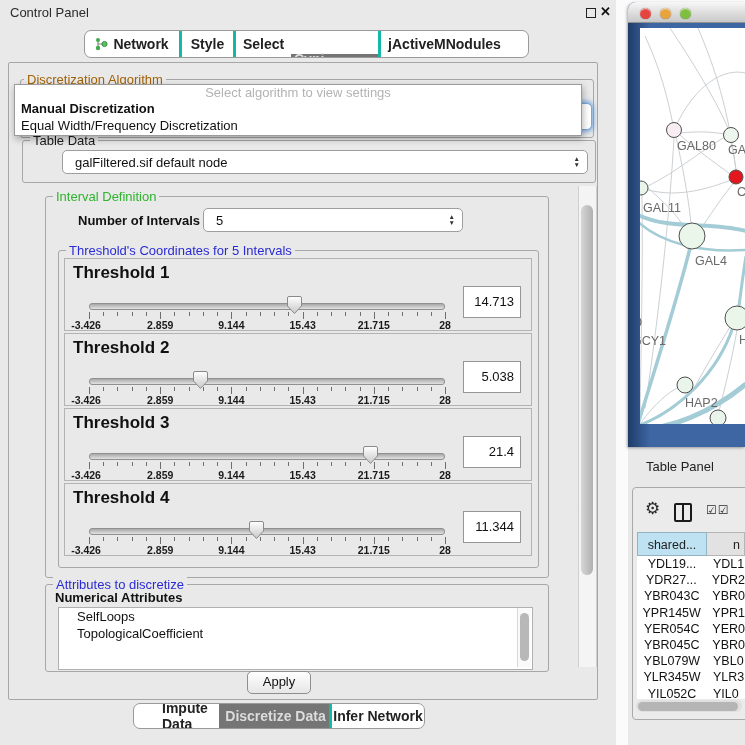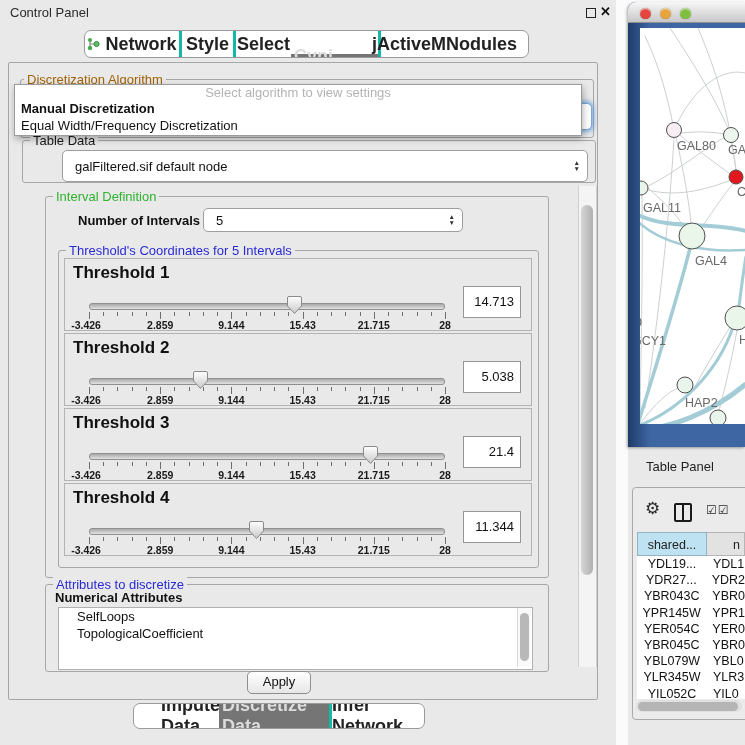--- a/index.html
+++ b/index.html
@@ -7,21 +7,21 @@
   .abs{position:absolute;}
   #stage{position:relative;width:745px;height:745px;}
 
   
   #lp{left:0;top:0;width:616px;height:745px;background:#e9e9e9;}
   #lp-title{left:10px;top:5px;font-size:13px;color:#2b2b2b;}
   #float-ic{left:586px;top:8px;width:8px;height:8px;border:1.5px solid #222;}
   #close-ic{left:600px;top:4px;font-size:13px;font-weight:bold;color:#111;}
 
   .seg{display:flex;background:#fff;border:1px solid #9a9a9a;border-radius:7px;
-       overflow:hidden;font-weight:bold;font-size:18px;color:#222;}
+       overflow:hidden;font-weight:bold;font-size:14px;color:#222;}
   .seg>div{display:flex;align-items:center;justify-content:center;height:100%;box-sizing:border-box;}
   .seg>div+div{border-left:3px solid #14b8a6;}
   .seg .sel{background:#757575;color:#dcdcdc;border-left-color:#757575;}
   #toptabs{left:84px;top:30px;width:443px;height:26px;}
   #toptabs>div:nth-child(1){width:94px;gap:5px;}
   #toptabs>div:nth-child(2){width:54px;}
   #toptabs>div:nth-child(3){width:58px;}
   #toptabs>div:nth-child(4){width:87px;margin-top:23px;}
   #toptabs>div:nth-child(5){width:130px;}
 
@@ -45,21 +45,21 @@
 
   
   .combo{background:#fff;border:1px solid #9e9e9e;border-radius:5px;display:flex;
      align-items:center;font-size:13px;color:#111;box-sizing:border-box;}
   .combo .txt{padding-left:12px;white-space:nowrap;}
   .stepper{margin-left:auto;margin-right:7px;display:flex;flex-direction:column;
      align-items:center;color:#333;font-size:6.5px;line-height:6px;}
 
   #td-box{left:22px;top:140px;width:572px;height:41px;z-index:2;}
   #td-label{left:30px;top:133px;z-index:2;color:#1a1a1a;}
-  #td-combo{left:62px;top:150px;width:526px;height:32px;z-index:2;text-align:right;}
+  #td-combo{left:62px;top:150px;width:526px;height:24px;z-index:2;text-align:right;}
 
   #iv-box{left:45px;top:196px;width:502px;height:380px;}
   #iv-label{left:53px;top:189px;color:#2eb42e;}
   #ni-label{left:78px;top:213px;font-size:13px;font-weight:bold;color:#111;}
   #ni-combo{left:203px;top:208px;width:260px;height:24px;}
 
   #thr-box{left:58px;top:250px;width:479px;height:316px;}
   #thr-label{left:66px;top:243px;color:#2a2ad4;}
 
   .tpanel{position:absolute;left:64px;width:466px;height:71px;border:1px solid #b3b3b3;}

